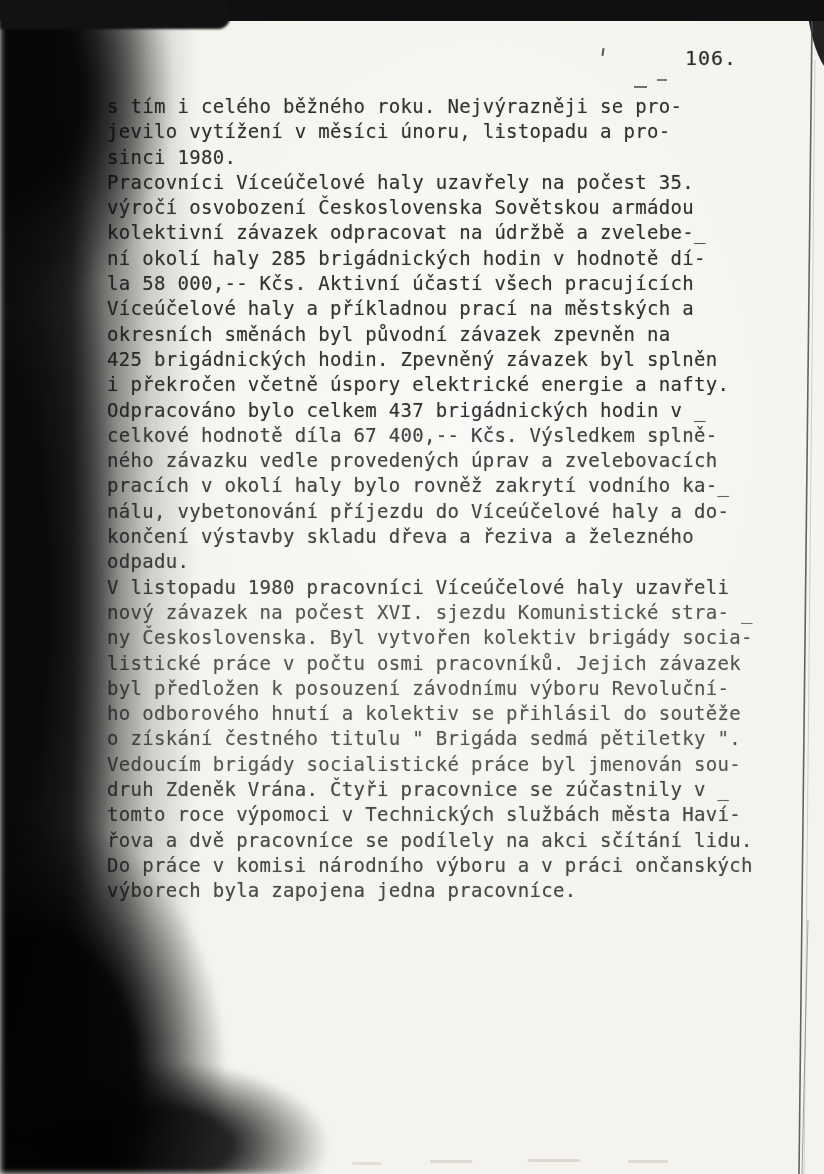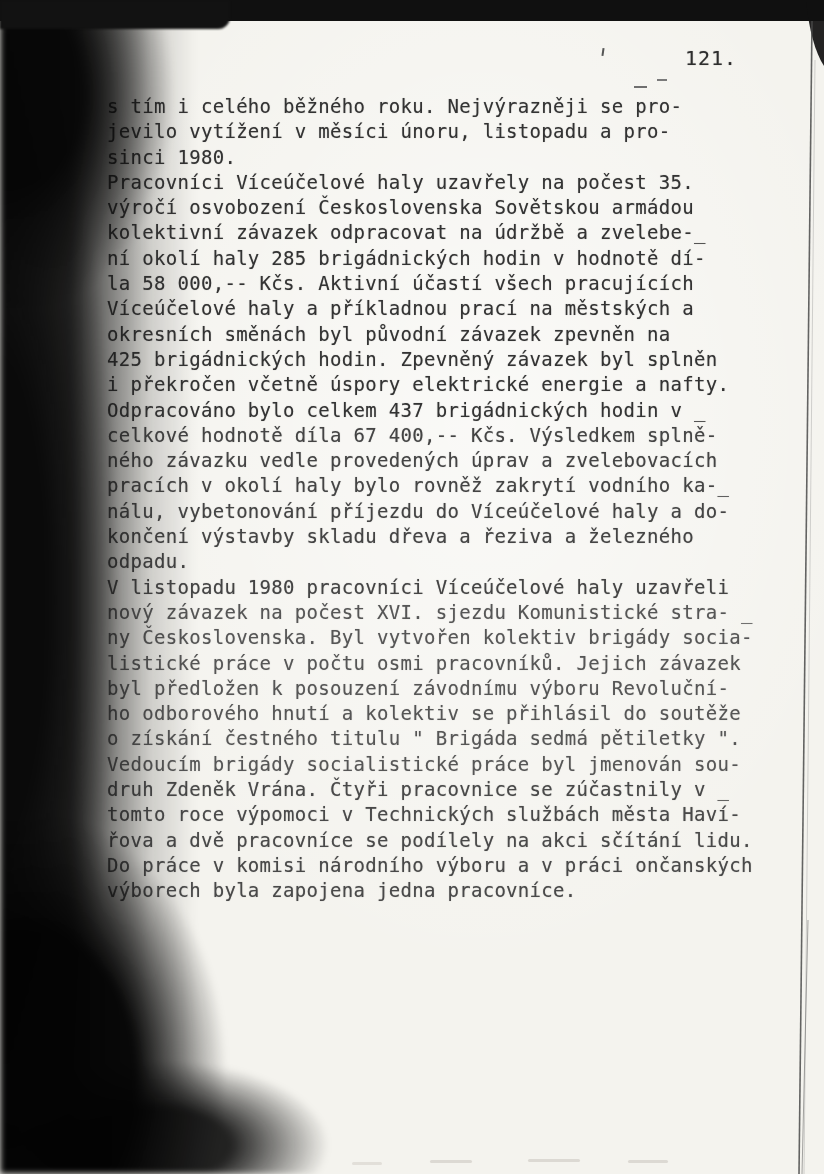--- a/index.html
+++ b/index.html
@@ -96,21 +96,21 @@
 </head>
 <body>
 
 <div class="page">
 
   <div class="bottom-dash d1"></div>
   <div class="bottom-dash d2"></div>
   <div class="bottom-dash d3"></div>
   <div class="bottom-dash d4"></div>
 
-  <div class="page-number">121.</div>
+  <div class="page-number">106.</div>
 
   <div class="text-block"><div class="line">s tím i celého běžného roku. Nejvýrazněji se pro-</div><div class="line">jevilo vytížení v měsíci únoru, listopadu a pro-</div><div class="line">sinci 1980.</div><div class="line">Pracovníci Víceúčelové haly uzavřely na počest 35.</div><div class="line">výročí osvobození Československa Sovětskou armádou</div><div class="line">kolektivní závazek odpracovat na údržbě a zvelebe-_</div><div class="line">ní okolí haly 285 brigádnických hodin v hodnotě dí-</div><div class="line">la 58 000,-- Kčs. Aktivní účastí všech pracujících</div><div class="line">Víceúčelové haly a příkladnou prací na městských a</div><div class="line">okresních směnách byl původní závazek zpevněn na</div><div class="line">425 brigádnických hodin. Zpevněný závazek byl splněn</div><div class="line">i překročen včetně úspory elektrické energie a nafty.</div><div class="line">Odpracováno bylo celkem 437 brigádnických hodin v _</div><div class="line">celkové hodnotě díla 67 400,-- Kčs. Výsledkem splně-</div><div class="line">ného závazku vedle provedených úprav a zvelebovacích</div><div class="line">pracích v okolí haly bylo rovněž zakrytí vodního ka-_</div><div class="line">nálu, vybetonování příjezdu do Víceúčelové haly a do-</div><div class="line">končení výstavby skladu dřeva a řeziva a železného</div><div class="line">odpadu.</div><div class="line">V listopadu 1980 pracovníci Víceúčelové haly uzavřeli</div><div class="line">nový závazek na počest XVI. sjezdu Komunistické stra- _</div><div class="line">ny Československa. Byl vytvořen kolektiv brigády socia-</div><div class="line">listické práce v počtu osmi pracovníků. Jejich závazek</div><div class="line">byl předložen k posouzení závodnímu výboru Revoluční-</div><div class="line">ho odborového hnutí a kolektiv se přihlásil do soutěže</div><div class="line">o získání čestného titulu " Brigáda sedmá pětiletky ".</div><div class="line">Vedoucím brigády socialistické práce byl jmenován sou-</div><div class="line">druh Zdeněk Vrána. Čtyři pracovnice se zúčastnily v _</div><div class="line">tomto roce výpomoci v Technických službách města Haví-</div><div class="line">řova a dvě pracovníce se podílely na akci sčítání lidu.</div><div class="line">Do práce v komisi národního výboru a v práci ončanských</div><div class="line">výborech byla zapojena jedna pracovníce.</div></div>
 
   <div class="binding-shadow"></div>
 
   <div class="scan-edge-top"></div>
   <div class="scan-edge-top-left"></div>
 
   <svg class="edge-svg" width="824" height="1174" viewBox="0 0 824 1174">
     <path d="M 806 0 L 824 0 L 824 66 C 815 52 809 30 806 0 Z" fill="#101010" opacity="0.92"></path>

